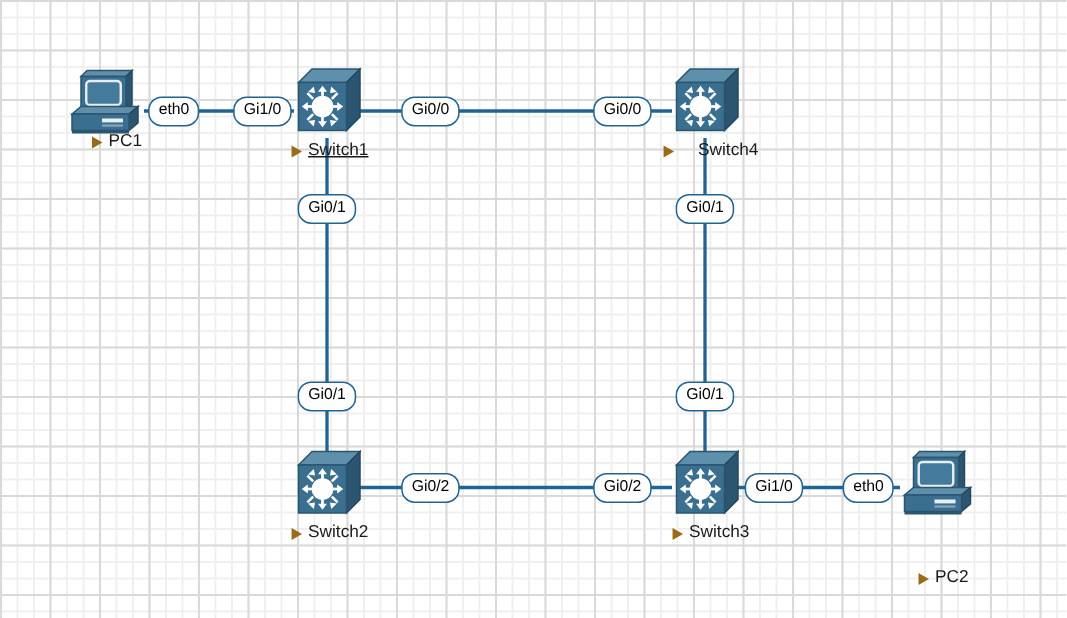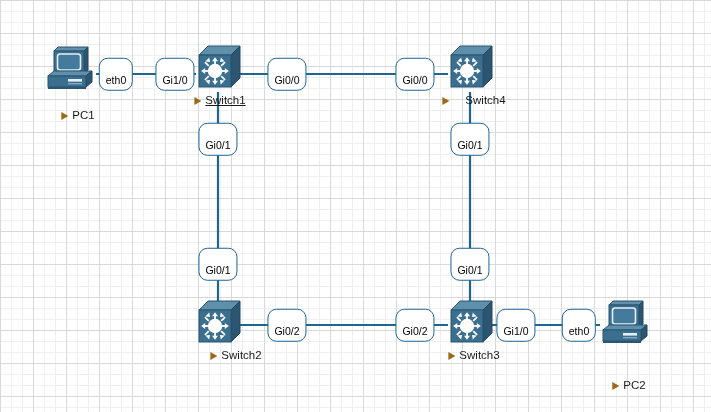--- a/index.html
+++ b/index.html
@@ -65,21 +65,21 @@
   
   .badge {
     position: absolute;
     transform: translate(-50%, -50%);
     background: #ffffff;
     border: 1.6px solid #1f6492;
     border-radius: 9px;
     color: #000000;
     font-size: 10.5px;
     line-height: 1;
-    padding: 16px 6px 4px 6px;
+    padding: 3px 6px 4px 6px;
     white-space: nowrap;
     box-sizing: border-box;
     text-align: center;
   }
 </style>
 </head>
 <body>
 
 <div id="canvas" style="width: 711px; height: 412px;">
 
@@ -93,21 +93,21 @@
         <line x1="492" y1="325" x2="600" y2="325"></line>
       </g>
   </svg>
 
   <div id="node-layer">
       <div class="node" style="left: 70px; top: 68px;">
         <div class="node-icon" style="width: 52px; height: 48px;"><svg width="52" height="48" viewBox="0 0 52 48">
             <use href="#sym-pc"></use>
           </svg></div>
       </div>
-      <div class="node-label" style="left: 78px; top: 110px; color: rgb(26, 26, 26);">
+      <div class="node-label" style="left: 78px; top: 89px; color: rgb(26, 26, 26);">
         <span class="play-tri" style="border-left-color: rgb(154, 106, 24);"></span>
         <span>PC1</span>
       </div>
       <div class="node" style="left: 218px; top: 68px;">
         <div class="node-icon" style="width: 46px; height: 46px;"><svg width="46" height="46" viewBox="0 0 46 46">
             <use href="#sym-switch"></use>
           </svg></div>
       </div>
       <div class="node-label" style="left: 220px; top: 95px; color: rgb(26, 26, 26); text-decoration: underline;">
         <span class="play-tri" style="border-left-color: rgb(154, 106, 24);"></span>
@@ -120,21 +120,21 @@
       </div>
       <div class="node-label" style="left: 474px; top: 95px; color: rgb(26, 26, 26); gap: 16px;">
         <span class="play-tri" style="border-left-color: rgb(154, 106, 24);"></span>
         <span>Switch4</span>
       </div>
       <div class="node" style="left: 218px; top: 323px;">
         <div class="node-icon" style="width: 46px; height: 46px;"><svg width="46" height="46" viewBox="0 0 46 46">
             <use href="#sym-switch"></use>
           </svg></div>
       </div>
-      <div class="node-label" style="left: 236px; top: 350px; color: rgb(26, 26, 26);">
+      <div class="node-label" style="left: 220px; top: 350px; color: rgb(26, 26, 26);">
         <span class="play-tri" style="border-left-color: rgb(154, 106, 24);"></span>
         <span>Switch2</span>
       </div>
       <div class="node" style="left: 470px; top: 323px;">
         <div class="node-icon" style="width: 46px; height: 46px;"><svg width="46" height="46" viewBox="0 0 46 46">
             <use href="#sym-switch"></use>
           </svg></div>
       </div>
       <div class="node-label" style="left: 474px; top: 350px; color: rgb(26, 26, 26);">
         <span class="play-tri" style="border-left-color: rgb(154, 106, 24);"></span>

